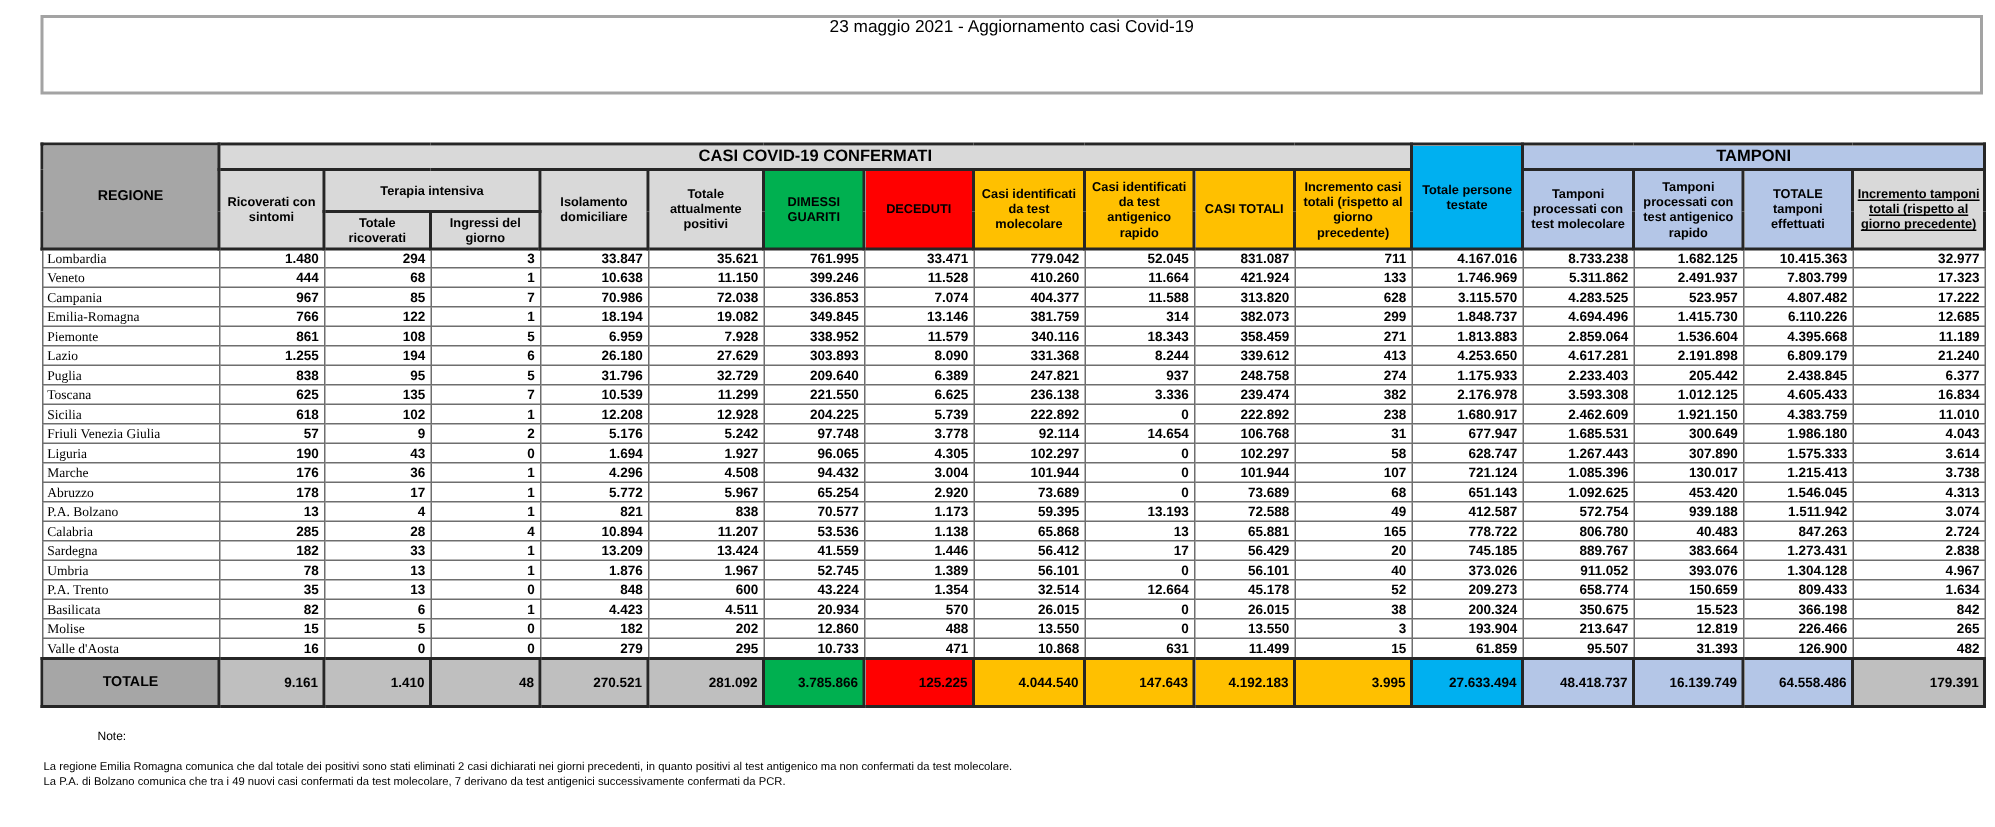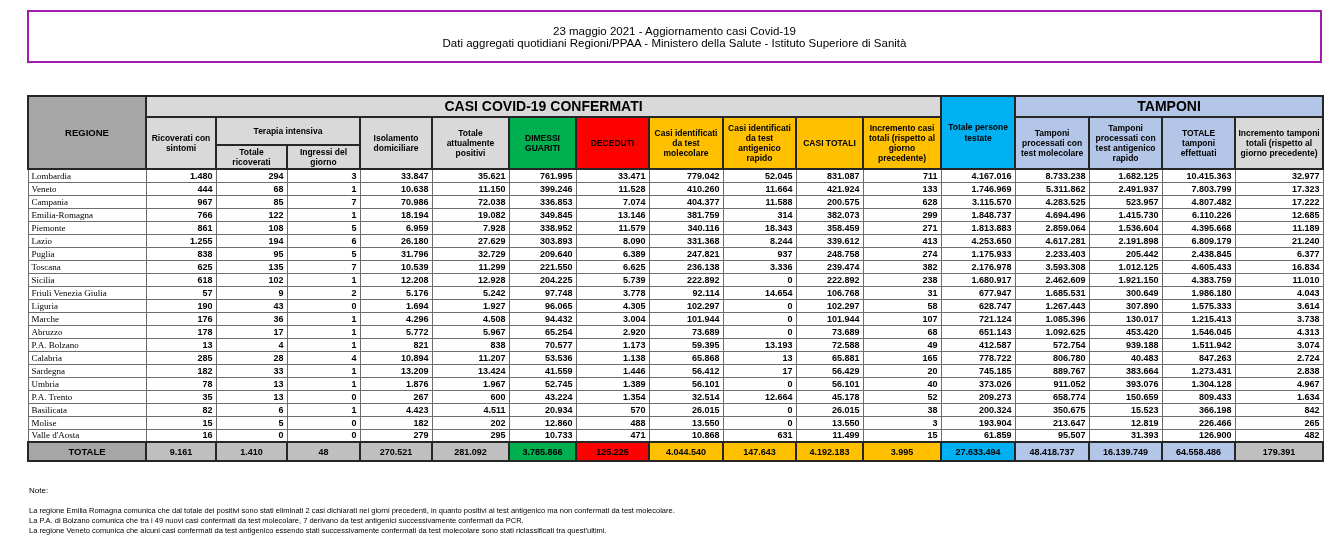--- a/index.html
+++ b/index.html
@@ -1,54 +1,53 @@
 <!DOCTYPE html>
 <html style="--green: #00B050; --red: #FF0000; --yellow: #FFC000; --cyan: #00B0F0; --light-blue: #B4C6E7; --gray-dark: #A6A6A6; --gray-mid: #BFBFBF; --gray-light: #D9D9D9;"><head>
 <meta charset="utf-8">
 <style>
   html,body{margin:0;padding:0;background:#ffffff;width:1330px;height:551px;
     font-family:"Liberation Sans",sans-serif;color:#000;position:relative;overflow:hidden;}
   #title-box{position:absolute;left:27px;top:10px;width:1295px;height:53px;box-sizing:border-box;
-    border:2px solid #a21caf;display:flex;flex-direction:column;justify-content:center;align-items:center;}
+    border:2px solid #a3a3a3;display:flex;flex-direction:column;justify-content:flex-start;align-items:center;}
   #title-box .tline{font-size:11.5px;text-align:center;}
   table{position:absolute;left:27px;top:95px;width:1295px;table-layout:fixed;border-collapse:collapse;}
   th,td{box-sizing:border-box;overflow:hidden;white-space:nowrap;}
   thead th{border:2px solid #262626;font-weight:bold;vertical-align:middle;text-align:center;
     font-size:8.5px;line-height:1.2;white-space:normal;padding:1px 2px;background:var(--gray-light);}
-  th.band{font-size:14px;height:17px;}
+  th.band{font-size:11px;height:17px;}
   th.regione{background:var(--gray-dark);font-size:9.5px;}
   th.green{background:var(--green);}
   th.red{background:var(--red);}
   th.yellow{background:var(--yellow);}
   th.cyan{background:var(--cyan);}
   th.blue{background:var(--light-blue);}
-  th.graycell{background:var(--gray-light);}
+  th.graycell{background:var(--gray-light);text-decoration:underline;}
   th.sub{height:28px;}
   tbody td{border:1px solid #6e6e6e;height:13px;font-size:9px;padding:0 3px;background:#fff;}
   tbody td.region{text-align:left;font-weight:normal;font-family:Liberation Serif, serif;}
   tbody td.num{text-align:right;font-weight:bold;}
-  tfoot td,tfoot th{border:2px solid #262626;height:19px;font-size:9px;font-weight:bold;padding:0 3px;}
+  tfoot td,tfoot th{border:2px solid #262626;height:32px;font-size:9px;font-weight:bold;padding:0 3px;}
   tfoot th.tlabel{background:var(--gray-dark);text-align:center;font-size:9.5px;}
-  tfoot td{text-align:center;}
+  tfoot td{text-align:right;}
   tfoot td.tg{background:var(--gray-mid);}
   tfoot td.green{background:var(--green);}
   tfoot td.red{background:var(--red);}
   tfoot td.yellow{background:var(--yellow);}
   tfoot td.cyan{background:var(--cyan);}
   tfoot td.blue{background:var(--light-blue);}
   #notes{position:absolute;left:29px;top:486px;width:1290px;}
-  #notes .nlabel{font-size:8px;margin-bottom:11px;}
+  #notes .nlabel{font-size:8px;margin-bottom:11px;margin-left:36px;}
   #notes .nitem{font-size:7.5px;line-height:10px;}
 </style>
 </head>
 <body>
 
 <div id="title-box">
   <div class="tline">23 maggio 2021 - Aggiornamento casi Covid-19</div>
-  <div class="tline">Dati aggregati quotidiani Regioni/PPAA - Ministero della Salute - Istituto Superiore di Sanità</div>
 </div>
 
 <table>
   <colgroup>
     <col style="width:118px">
       <col style="width:70px">
       <col style="width:71px">
       <col style="width:73px">
     <col style="width:72px">
       <col style="width:77px">
@@ -135,21 +134,21 @@
         <td class="region">Campania</td>
         <td class="num">967</td>
         <td class="num">85</td>
         <td class="num">7</td>
         <td class="num">70.986</td>
         <td class="num">72.038</td>
         <td class="num">336.853</td>
         <td class="num">7.074</td>
         <td class="num">404.377</td>
         <td class="num">11.588</td>
-        <td class="num">200.575</td>
+        <td class="num">313.820</td>
         <td class="num">628</td>
         <td class="num">3.115.570</td>
         <td class="num">4.283.525</td>
         <td class="num">523.957</td>
         <td class="num">4.807.482</td>
         <td class="num">17.222</td>
       </tr>
       <tr>
         <td class="region">Emilia-Romagna</td>
         <td class="num">766</td>
@@ -414,21 +413,21 @@
         <td class="num">911.052</td>
         <td class="num">393.076</td>
         <td class="num">1.304.128</td>
         <td class="num">4.967</td>
       </tr>
       <tr>
         <td class="region">P.A. Trento</td>
         <td class="num">35</td>
         <td class="num">13</td>
         <td class="num">0</td>
-        <td class="num">267</td>
+        <td class="num">848</td>
         <td class="num">600</td>
         <td class="num">43.224</td>
         <td class="num">1.354</td>
         <td class="num">32.514</td>
         <td class="num">12.664</td>
         <td class="num">45.178</td>
         <td class="num">52</td>
         <td class="num">209.273</td>
         <td class="num">658.774</td>
         <td class="num">150.659</td>
@@ -513,14 +512,13 @@
         <td class="blue">64.558.486</td>
         <td class="tg">179.391</td>
       </tr>
   </tfoot>
 </table>
 
 <div id="notes">
   <div class="nlabel">Note:</div>
 <div class="nitem">La regione Emilia Romagna comunica che dal totale dei positivi sono stati eliminati 2 casi dichiarati nei giorni precedenti, in quanto positivi al test antigenico ma non confermati da test molecolare.</div>
     <div class="nitem">La P.A. di Bolzano comunica che tra i 49 nuovi casi confermati da test molecolare, 7 derivano da test antigenici successivamente confermati da PCR.</div>
-    <div class="nitem">La regione Veneto comunica che alcuni casi confermati da test antigenico essendo stati successivamente confermati da test molecolare sono stati riclassificati tra quest'ultimi.</div>
   </div>
 
 </body></html>

